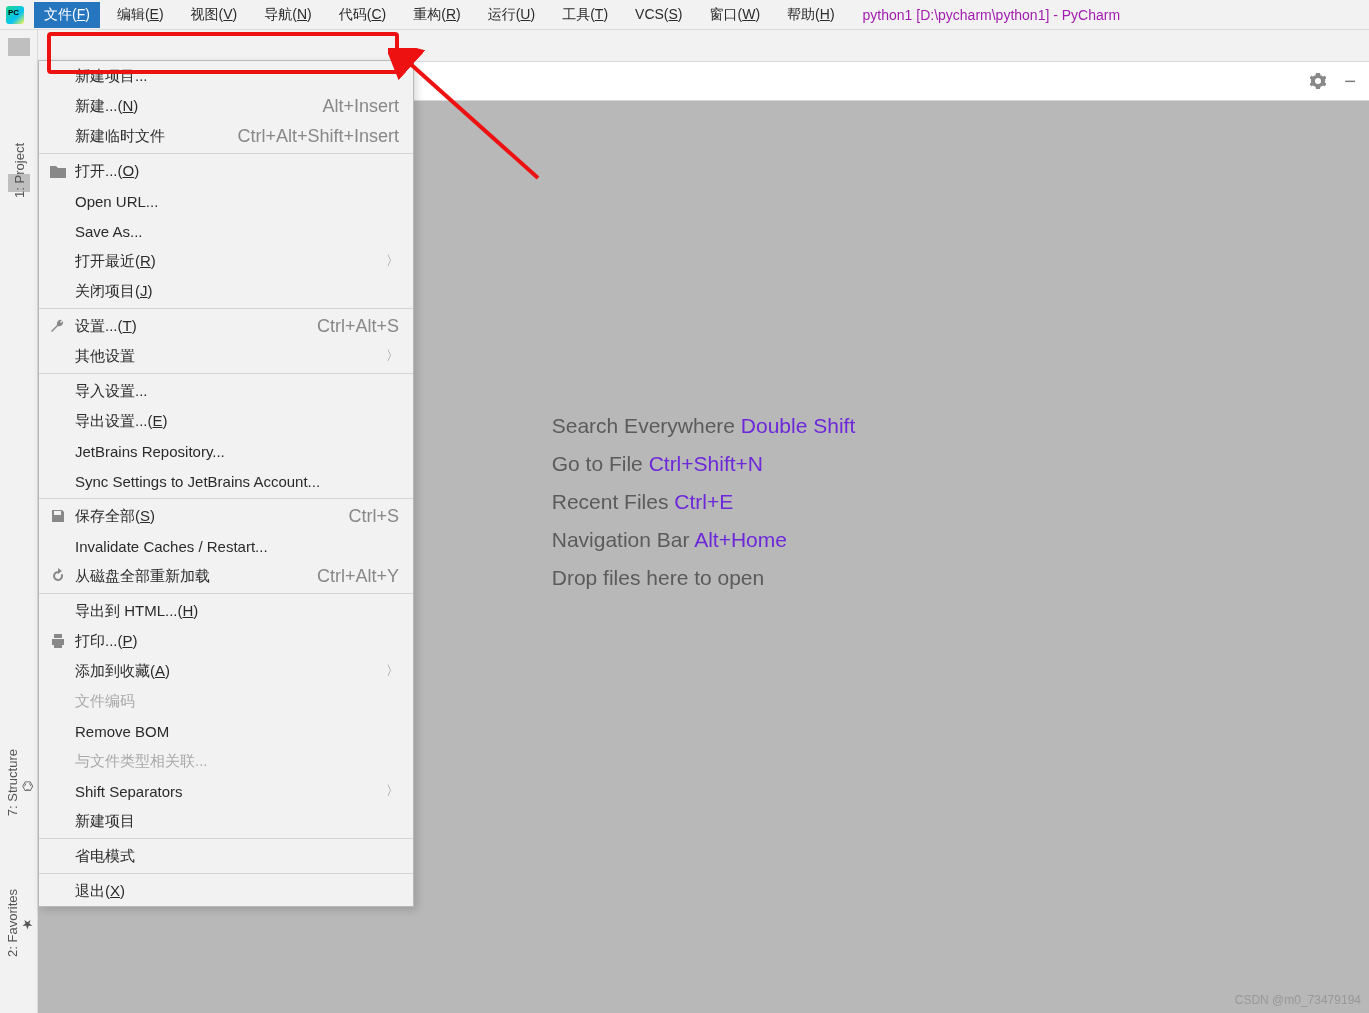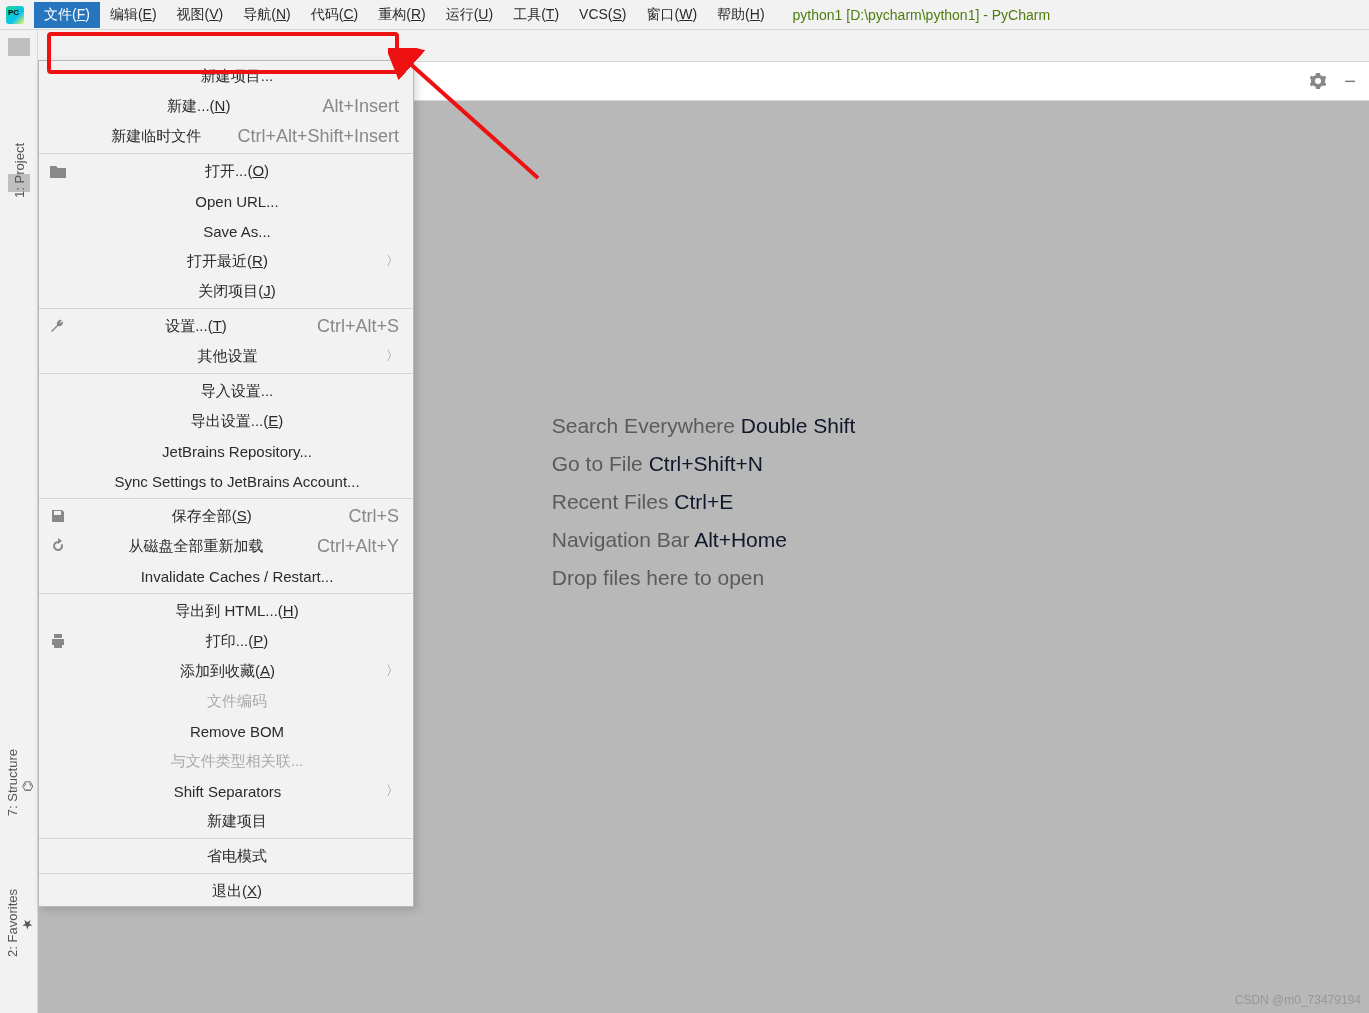--- a/index.html
+++ b/index.html
@@ -5,59 +5,59 @@
 * { margin: 0; padding: 0; box-sizing: border-box; font-family: "Microsoft YaHei", "Segoe UI", Arial, sans-serif; }
 html, body { width: 100%; height: 100%; overflow: hidden; }
 body { display: flex; flex-direction: column; background: #f2f2f2; font-size: 14px; color: #2b2b2b; }
 
 .menubar { display: flex; align-items: center; height: 30px; background: #f2f2f2; border-bottom: 1px solid #d9d9d9; padding-left: 6px; user-select: none; }
 .app-icon { width: 18px; height: 18px; margin-right: 10px; border-radius: 3px; background: linear-gradient(135deg,#21d789 0%,#07c3f2 60%,#fcf84a 100%); position: relative; }
 .app-icon::after { content:"PC"; position:absolute; left:2px; top:2px; font-size:8px; font-weight:bold; color:#000; }
 .menuitem { padding: 4px 10px; cursor: default; white-space: nowrap; }
 .menuitem.active { background: #2675bf; color: #fff; }
 .menuitem u { text-decoration: underline; }
-.window-title { margin-left: 18px; color: #4d7c0f; font-size: 14px; }
+.window-title { margin-left: 18px; color: #a21caf; font-size: 14px; }
 
 .body { flex:1; display:flex; min-height:0; position:relative; }
 
 .left-rail { width:38px; background:#f2f2f2; border-right:1px solid #d9d9d9; display:flex; flex-direction:column; align-items:center; }
 .rail-icon { width:22px; height:18px; margin-top:8px; background:#bfbfbf; }
 .rail-vtab { position:absolute; left:0; width:38px; display:flex; align-items:center; justify-content:center; }
 .rail-vtab span { writing-mode:vertical-rl; transform:rotate(180deg); color:#555; font-size:13px; white-space:nowrap; }
 .rail-vtab .ticon { width:14px; height:14px; margin-top:4px; display:inline-block; }
 
 .main { flex:1; display:flex; flex-direction:column; min-width:0; position:relative; }
 .navbar { height:32px; background:#f2f2f2; border-bottom:1px solid #d9d9d9; }
 .toolstrip { height:39px; background:#fff; border-bottom:1px solid #d9d9d9; display:flex; align-items:center; justify-content:flex-end; padding-right:8px; gap:10px; }
 .tool-btn { width:22px; height:22px; display:flex; align-items:center; justify-content:center; color:#777; }
 .editor { flex:1; background:#b8b8b8; position:relative; }
 .welcome { position:absolute; left:50%; top:44%; transform:translate(-50%,-50%); text-align:left; }
 .welcome div { font-size:21px; color:#5b5b5b; margin:14px 0; white-space:nowrap; }
-.welcome .kb { color:#0f172a; }
-
-.dropdown { position:absolute; left:38px; top:30px; width:376px; background:#f2f2f2; border:1px solid #b8b8b8; box-shadow:3px 3px 8px rgba(0,0,0,0.15); z-index:10;text-align:center; }
+.welcome .kb { color:#6d28d9; }
+
+.dropdown { position:absolute; left:38px; top:30px; width:376px; background:#f2f2f2; border:1px solid #b8b8b8; box-shadow:3px 3px 8px rgba(0,0,0,0.15); z-index:10; }
 .dd-item { display:flex; align-items:center; height:30px; padding:0 14px 0 36px; position:relative; cursor:default; }
 .dd-item .lbl { flex:1; color:#2b2b2b; font-size:15px; white-space:nowrap; }
 .dd-item .sc { color:#888; font-size:18px; }
 .dd-item .arrow { color:#888; font-size:13px; margin-left:6px; }
 .dd-item .dicon { position:absolute; left:10px; width:18px; height:18px; display:flex; align-items:center; justify-content:center; color:#888; }
 .dd-item.disabled .lbl { color:#a9a9a9; }
 .dd-sep { height:1px; background:#d4d4d4; margin:2px 0; }
 
 .highlight-box { position:absolute; left:47px; top:32px; width:352px; height:42px; border:4px solid #e11; border-radius:4px; z-index:20; pointer-events:none; }
 .hl-arrow { position:absolute; left:388px; top:48px; z-index:20; pointer-events:none; }
 
 .watermark { position:absolute; right:8px; bottom:6px; color:#8a8a8a; font-size:12px; opacity:.7; }
 </style>
 </head>
 <body>
 
 <div class="menubar">
   <div class="app-icon"></div>
-  <div id="menubar-items" style="display: flex;">
+  <div id="menubar-items" style="display: flex; gap: 7px;">
       <div class="menuitem active">文件(<u>F</u>)</div>
       <div class="menuitem">编辑(<u>E</u>)</div>
       <div class="menuitem">视图(<u>V</u>)</div>
       <div class="menuitem">导航(<u>N</u>)</div>
       <div class="menuitem">代码(<u>C</u>)</div>
       <div class="menuitem">重构(<u>R</u>)</div>
       <div class="menuitem">运行(<u>U</u>)</div>
       <div class="menuitem">工具(<u>T</u>)</div>
       <div class="menuitem">VCS(<u>S</u>)</div>
       <div class="menuitem">窗口(<u>W</u>)</div>
@@ -170,30 +170,30 @@
       <div class="dd-item">
         <span class="dicon">
           <svg width="16" height="16" viewBox="0 0 16 16">
             <path fill="#888" d="M2 2h10l2 2v10H2zM4 3v4h7V3zM4 9h8v5H4z"></path>
           </svg>
         </span>
         <span class="lbl">保存全部(<u>S</u>)</span>
         <span class="sc">Ctrl+S</span>
       </div>
       <div class="dd-item">
+        <span class="lbl">Invalidate Caches / Restart...</span>
+      </div>
+      <div class="dd-item">
         <span class="dicon">
           <svg width="16" height="16" viewBox="0 0 16 16">
             <path fill="#888" d="M8 3a5 5 0 104.5 2.8l-1.7 1A3 3 0 118 5V3zM8 0l4 3-4 3z"></path>
           </svg>
         </span>
         <span class="lbl">从磁盘全部重新加载</span>
         <span class="sc">Ctrl+Alt+Y</span>
-      </div>
-      <div class="dd-item">
-        <span class="lbl">Invalidate Caches / Restart...</span>
       </div>
       <div class="dd-sep"></div>
       <div class="dd-item">
         <span class="lbl">导出到 HTML...(<u>H</u>)</span>
       </div>
       <div class="dd-item">
         <span class="dicon">
           <svg width="16" height="16" viewBox="0 0 16 16">
             <path fill="#888" d="M4 1h8v4H4zM2 6h12v6h-2v3H4v-3H2zM5 11h6v3H5z"></path>
           </svg>

